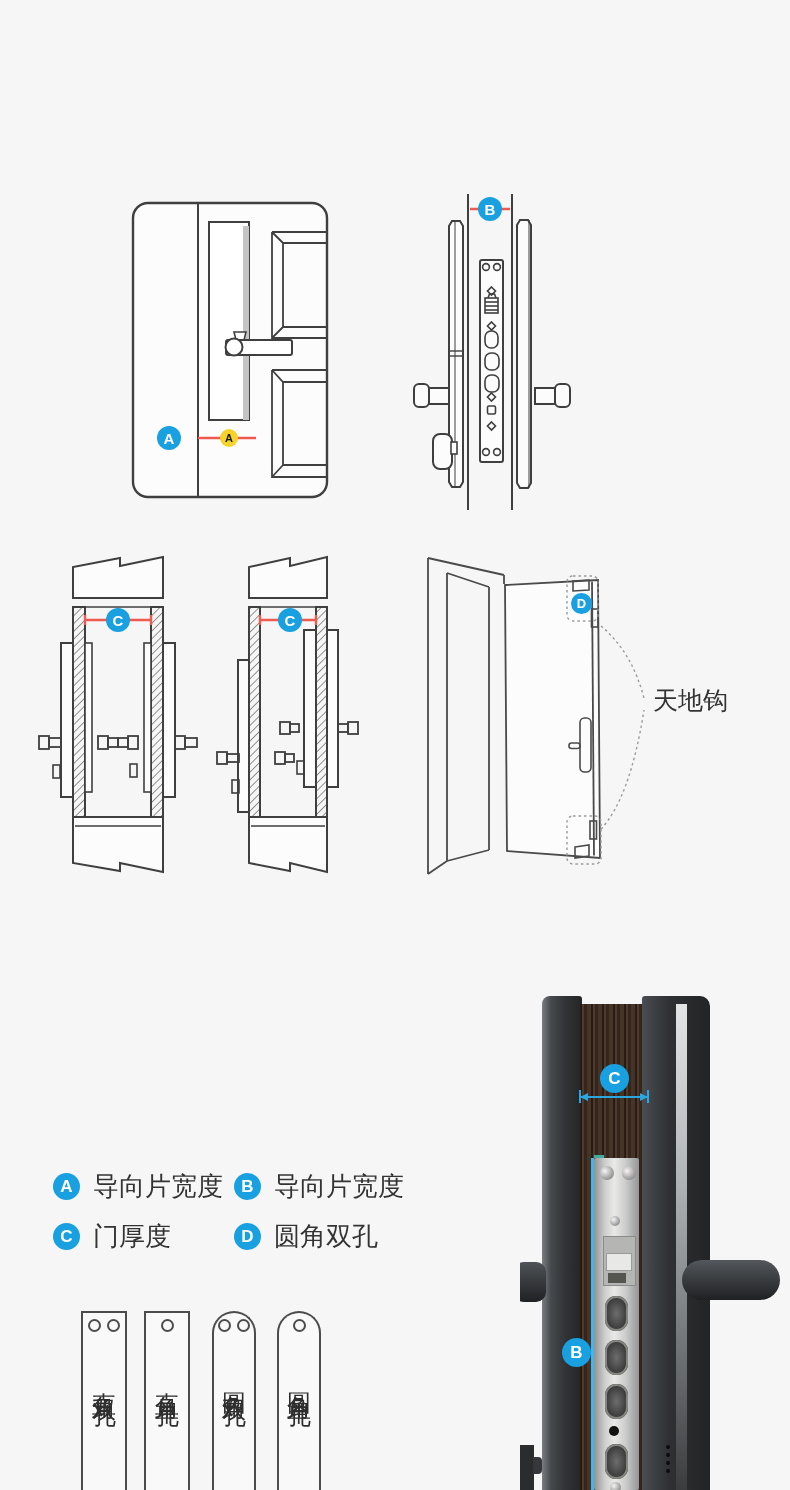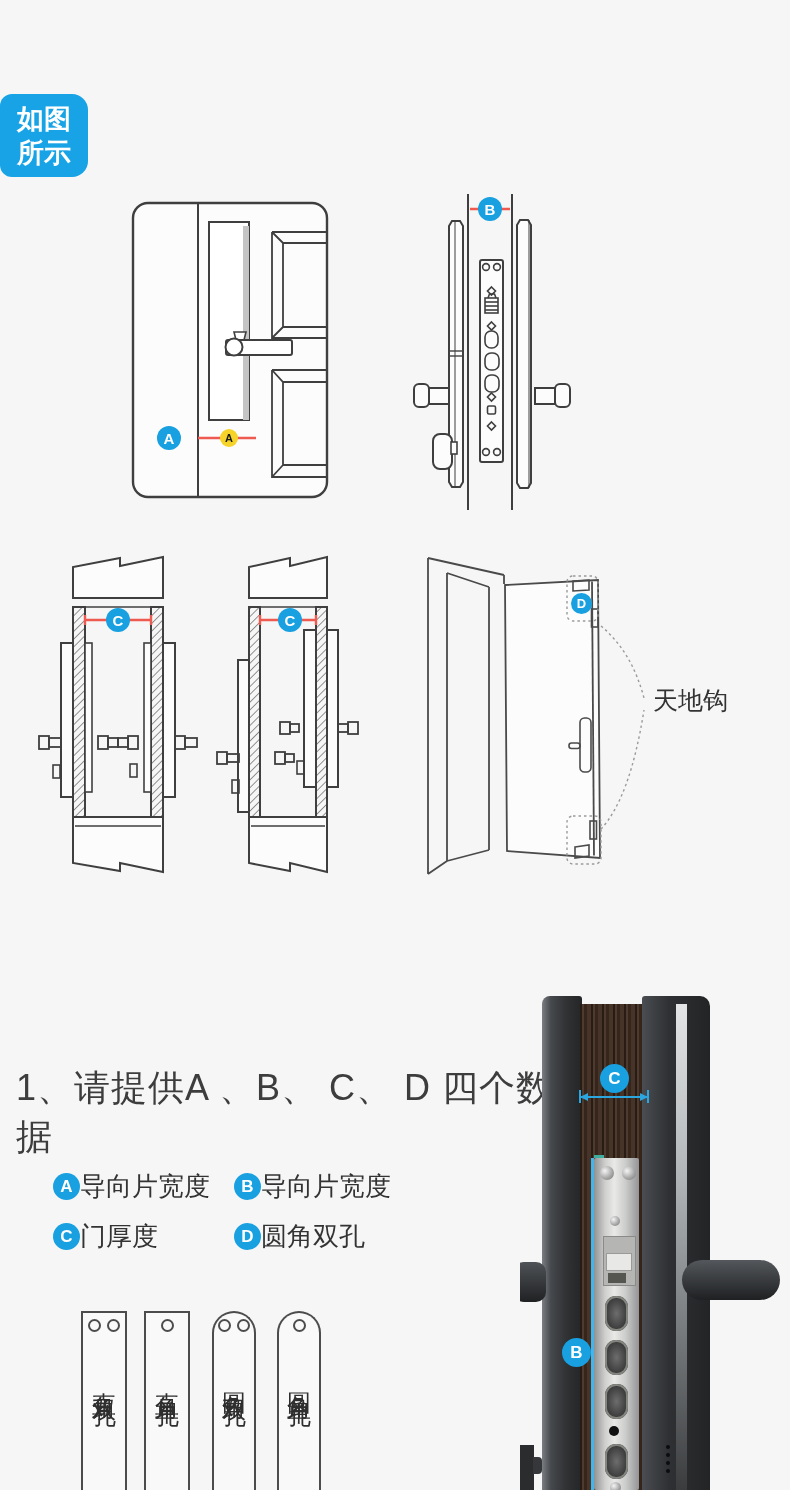--- a/index.html
+++ b/index.html
@@ -20,21 +20,21 @@
     display:flex;align-items:center;justify-content:center;z-index:6;}
   .m24{width:24px;height:24px;font-size:15px;}
   .m21{width:21px;height:21px;font-size:13px;}
   .m29{width:29px;height:29px;font-size:17px;}
   .myellow{width:18px;height:18px;font-size:11px;background:var(--marker-yellow);color:#1a1a1a;}
   
   .heading{position:absolute;left:16px;top:1064px;width:540px;font-size:36px;color:var(--text-dark);letter-spacing:1px;}
   .legend-item{position:absolute;display:flex;align-items:center;}
   .legend-circle{width:27px;height:27px;border-radius:50%;background:var(--accent-blue);color:#fff;
     font-weight:bold;font-size:17px;display:flex;align-items:center;justify-content:center;flex:0 0 auto;}
-  .legend-label{font-size:26px;color:#333;}
+  .legend-label{margin-left:13px;font-size:26px;color:#333;}
   
   .plate{position:absolute;top:1311px;height:179px;border:2px solid #4c4c4c;border-bottom:none;background:#f9f9f9;box-sizing:border-box;}
   .plate.round{border-radius:22px 22px 0 0;}
   .plate .holes{position:absolute;top:6px;left:0;width:100%;display:flex;justify-content:center;gap:6px;}
   .hole{width:13px;height:13px;border:2.5px solid #4c4c4c;border-radius:50%;box-sizing:border-box;}
   .plate-label-wrap{position:absolute;top:60px;left:0;width:100%;display:flex;justify-content:center;}
   .plate-label{writing-mode:vertical-rl;text-orientation:upright;font-size:24px;letter-spacing:4px;color:#2e2e2e;}
   .annotation{position:absolute;left:653px;top:684px;font-size:25px;color:#333;}
   
   .photo{position:absolute;left:520px;top:990px;width:270px;height:500px;overflow:hidden;}
@@ -68,24 +68,20 @@
   .mtick{width:2px;height:13px;top:100px;background:var(--measure-blue);}
   .arrow{width:0;height:0;top:103px;border-top:4px solid transparent;border-bottom:4px solid transparent;}
   .arrow.l{left:60px;border-right:8px solid var(--measure-blue);}
   .arrow.r{left:120px;border-left:8px solid var(--measure-blue);}
 </style>
 </head>
 <body>
 
 <div id="page">
 
-  <div class="badge">
-    <span>如图</span>
-    <span>所示</span>
-  </div>
 
   <svg class="abs" style="left:130px;top:200px" width="200" height="300" viewBox="0 0 200 300">
     <rect x="3" y="3" width="194" height="294" rx="15" fill="#fcfcfc" stroke="#3f3f3f" stroke-width="2.4"></rect>
     <line x1="68" y1="4" x2="68" y2="296" stroke="#3f3f3f" stroke-width="2"></line>
     <g>
       <rect x="79" y="22" width="40" height="198" fill="#ffffff" stroke="#3f3f3f" stroke-width="2"></rect>
       <rect x="113" y="26" width="6" height="194" fill="#c4c4c4"></rect>
     </g>
     <g fill="#ffffff" stroke="#3f3f3f">
       <path d="M104,132 h12 l-2,8 h-8 z" stroke-width="1.6"></path>
@@ -237,21 +233,20 @@
     </g>
     <g stroke="#9a9a9a" fill="none" stroke-width="1.4" stroke-dasharray="2.5 3">
       <rect x="159" y="36" width="31" height="45" rx="6"></rect>
       <rect x="159" y="276" width="34" height="48" rx="6"></rect>
       <path d="M193,86 Q224,112 236,158 M193,289 Q222,258 236,170"></path>
     </g>
   </svg>
   <div class="marker m21" style="left:571px;top:593px">D</div>
   <div class="annotation">天地钩</div>
 
-  <div class="heading">1、请提供A 、B、 C、 D 四个数据</div>
 
   <div class="legend-item" style="left:53px;top:1169px">
     <span class="legend-circle">A</span>
     <span class="legend-label">导向片宽度</span>
   </div>
   <div class="legend-item" style="left:234px;top:1169px">
     <span class="legend-circle">B</span>
     <span class="legend-label">导向片宽度</span>
   </div>
   <div class="legend-item" style="left:53px;top:1219px">

